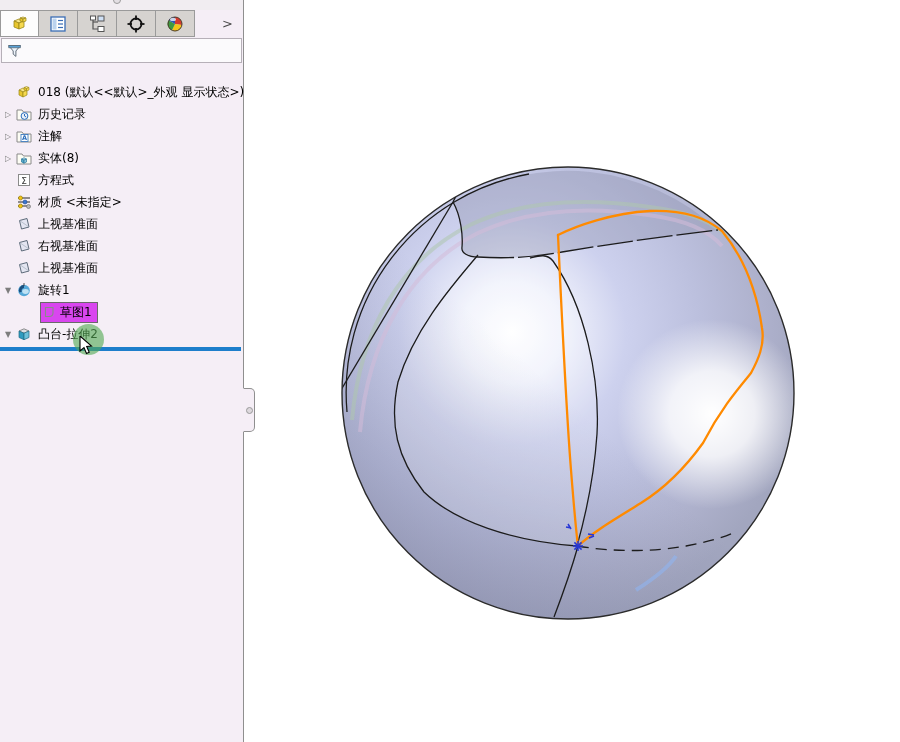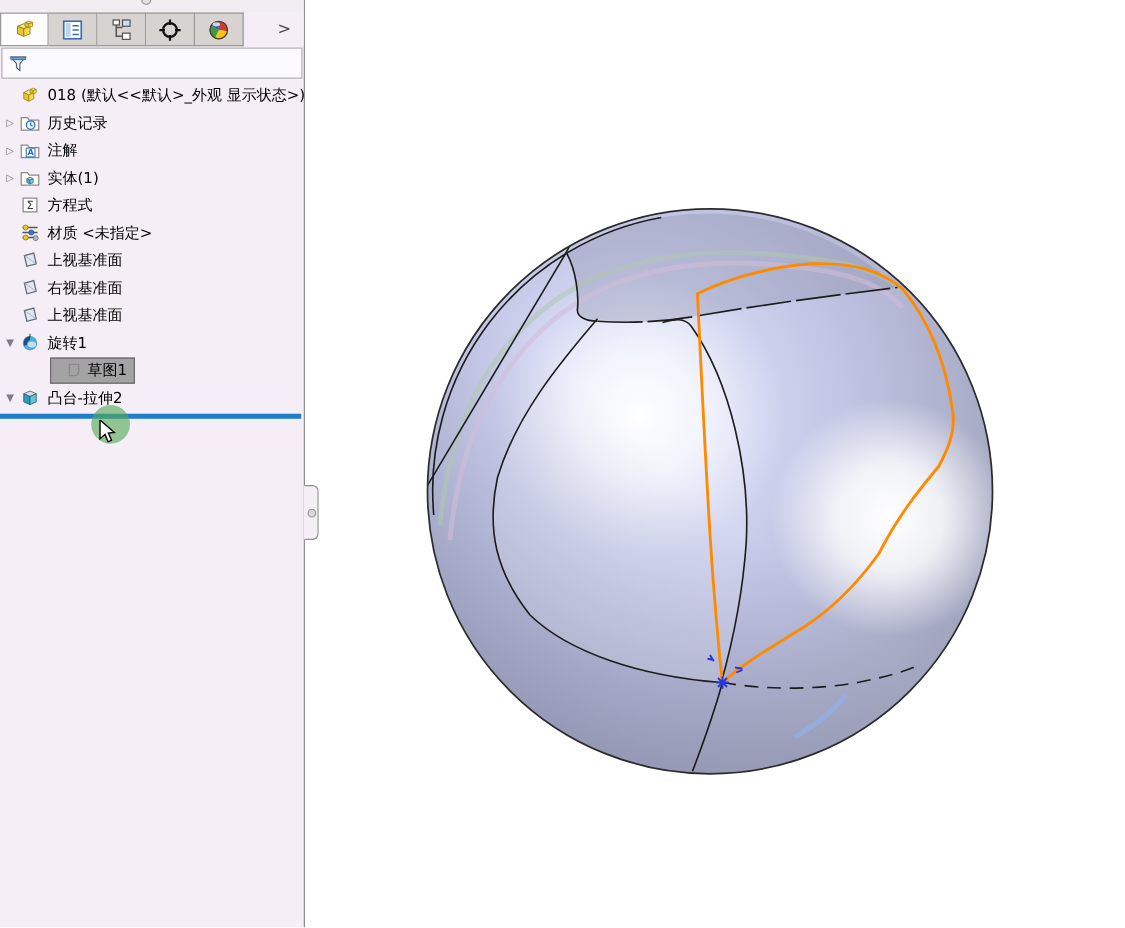--- a/index.html
+++ b/index.html
@@ -24,30 +24,30 @@
   .tab:first-child { border-left:1px solid #9a9a9a; }
   .tab.active { background:#fdfdfd; }
   .tab svg { width:20px; height:20px; }
   .tab-overflow { margin-left:auto; margin-right:10px; align-self:center;
     color:#4a4a4a; font-size:13px; line-height:27px; cursor:pointer; }
 
   .filter-row { margin:1px 1px 0 1px; height:25px; background:#fbfafc;
     border:1px solid #b6b0b8; display:flex; align-items:center; padding-left:4px; }
   .filter-row svg { width:18px; height:18px; }
 
-  .tree { position:relative; margin-top:2px; }
+  .tree { position:relative; margin-top:18px; }
   .trow { height:22px; display:flex; align-items:center; white-space:nowrap; cursor:default; }
   .arrowcell { width:16px; flex:0 0 16px; text-align:center; color:#7d7d7d; font-size:8px; }
   .child .arrowcell { width:40px; flex:0 0 40px; }
   .ticon { width:17px; height:16px; flex:0 0 17px; margin-right:5px; }
   .ticon svg { width:16px; height:16px; display:block; }
   .tlabel { font-size:12px; color:#000; }
 
-  .rename-box { display:flex; align-items:center; height:21px; background:#a3a3a3;
-    border:1px solid #6a6a6a; padding:0 5px 0 13px; }
+  .rename-box { display:flex; align-items:center; height:21px; background:#d946ef;
+    border:1px solid #6a6a6a; padding:0 5px 0 3px; }
   .rename-box svg { width:13px; height:13px; margin-right:3px; }
 
   .rollback-bar { width:241px; height:4px; background:#1d7ecb; margin-top:2px; cursor:row-resize; }
 
   .panel-handle { position:absolute; left:243px; top:388px; width:12px; height:44px;
     background:#f5eef6; border:1px solid #8f8f8f; border-left:1px solid #f5eef6;
     border-radius:0 5px 5px 0; cursor:pointer; }
   .panel-handle .dot { position:absolute; left:2px; top:18px; width:7px; height:7px;
     border-radius:50%; background:#ddd8dd; border:1px solid #9a9a9a; }
 
@@ -243,21 +243,21 @@
       <div class="trow">
         <span class="arrowcell">▷</span>
         <span class="ticon">
           <svg viewBox="0 0 16 16">
               <path d="M1,4 h5 l1.5,2 H15 v8 H1 Z" fill="#fdfdf4" stroke="#8a8a8a"></path>
               <polygon points="5.5,9 8,7.8 10.5,9 8,10.2" fill="#bfe0ef" stroke="#2d7a9c" stroke-width="0.7"></polygon>
               <polygon points="5.5,9 5.5,12 8,13.2 8,10.2" fill="#58aacb" stroke="#2d7a9c" stroke-width="0.7"></polygon>
               <polygon points="10.5,9 10.5,12 8,13.2 8,10.2" fill="#8cc8de" stroke="#2d7a9c" stroke-width="0.7"></polygon>
             </svg>
         </span>
-        <span class="tlabel">实体(1)</span>
+        <span class="tlabel">实体(8)</span>
       </div>
 
       <div class="trow">
         <span class="arrowcell"></span>
         <span class="ticon">
           <svg viewBox="0 0 16 16">
               <rect x="2.5" y="2.5" width="11" height="11" fill="#fff" stroke="#8a8a8a"></rect>
               <text x="8" y="11.6" font-size="9" fill="#333" text-anchor="middle">Σ</text>
             </svg>
         </span>

